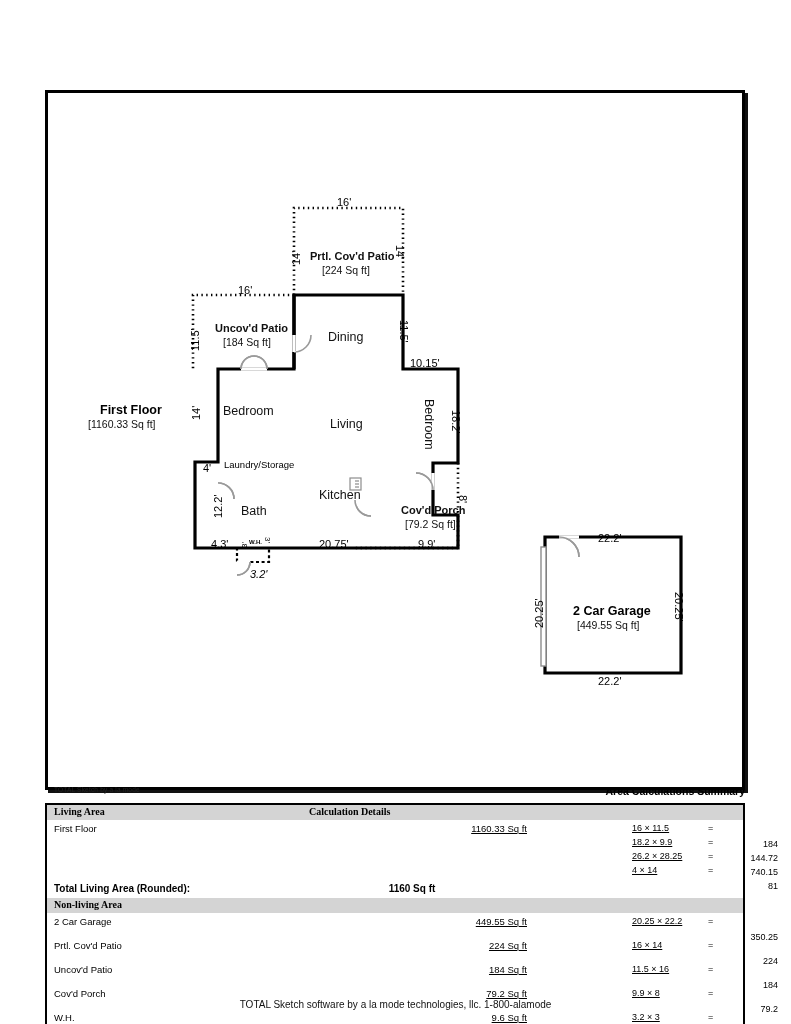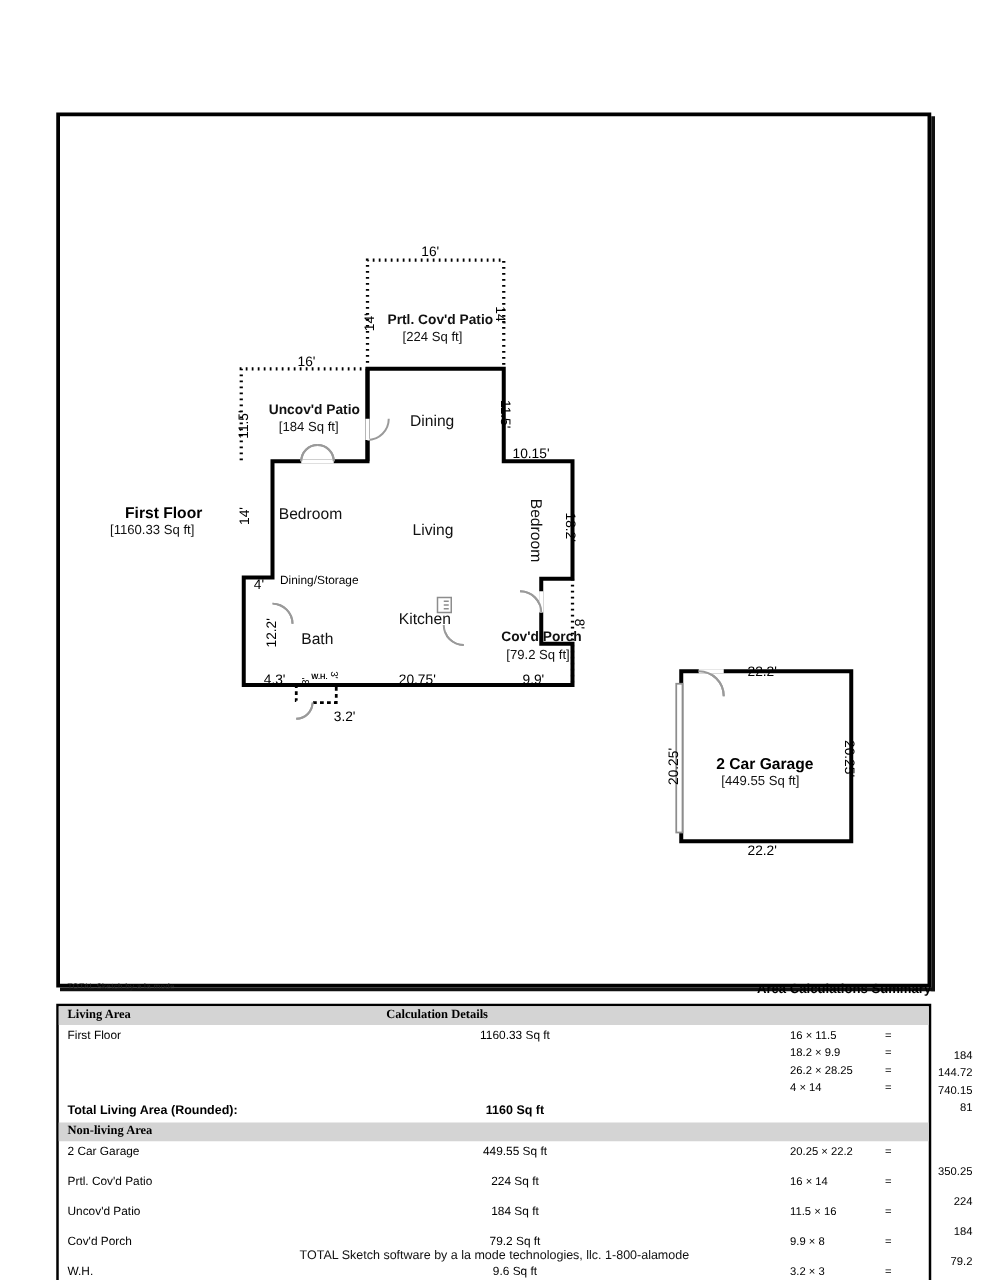--- a/index.html
+++ b/index.html
@@ -29,24 +29,24 @@
   .tbl-wrap{position:absolute;left:45px;top:783px;width:700px;}
   .tbl-topline{position:relative;height:20px;}
   .brand{position:absolute;left:9px;top:3px;font-size:6.5px;color:#222;letter-spacing:.2px;}
   .acs{position:absolute;left:0;right:0;top:2px;text-align:right;font-size:10.5px;font-weight:bold;}
   .tblbox{border:2.5px solid #000;border-bottom:3px solid #000;}
   .bandrow{background:#d4d4d4;height:15px;position:relative;font-family:Liberation Serif, serif;}
   .bandrow .b1{position:absolute;left:7px;top:1px;font-size:10px;font-weight:bold;}
   .bandrow .b2{position:absolute;left:50%;margin-left:-86px;top:1px;font-size:10px;font-weight:bold;}
   .datarow{position:relative;height:22px;}
   .r-name{position:absolute;left:7px;top:3px;font-size:9.5px;}
-  .r-val{position:absolute;left:250px;width:230px;text-align:center;top:3px;font-size:9.5px;}
+  .r-val{position:absolute;left:250px;width:230px;text-align:right;top:3px;font-size:9.5px;text-decoration:underline;}
   .r-calc{position:absolute;left:585px;top:3px;width:150px;font-size:9px;}
   .calc-line{position:relative;height:14px;}
-  .c-expr{position:absolute;left:0;top:0;}
+  .c-expr{position:absolute;left:0;top:0;text-decoration:underline;}
   .c-eq{position:absolute;left:76px;top:0;}
   .c-res{position:absolute;left:88px;width:58px;text-align:right;top:16px;}
   .totalrow{position:relative;height:16px;}
   .t-name{position:absolute;left:7px;top:1px;font-size:10px;font-weight:bold;}
   .t-val{position:absolute;left:250px;width:230px;text-align:center;top:1px;font-size:10px;font-weight:bold;}
   .footer{position:absolute;left:0;right:0;top:999px;text-align:center;font-size:10px;color:#111;}
 </style>
 </head>
 <body>
 
@@ -134,21 +134,21 @@
   <div class="lbl area-sm" style="left:223px;top:336px;">[184 Sq ft]</div>
 
   <div class="lbl room" style="left:328px;top:330px;">Dining</div>
 
   <div class="lbl room" style="left:223px;top:404px;">Bedroom</div>
 
   <div class="lbl room" style="left:330px;top:417px;">Living</div>
 
   <div class="lbl room vert2" style="left:436px;top:399px;">Bedroom</div>
 
-  <div class="lbl" style="left:224px;top:459px;font-size:9.5px;">Dining/Storage</div>
+  <div class="lbl" style="left:224px;top:459px;font-size:9.5px;">Laundry/Storage</div>
 
   <div class="lbl room" style="left:319px;top:488px;">Kitchen</div>
 
   <div class="lbl room" style="left:241px;top:504px;">Bath</div>
 
   <div class="lbl room-b" style="left:401px;top:504px;">Cov'd Porch</div>
   <div class="lbl area-sm" style="left:405px;top:518px;">[79.2 Sq ft]</div>
 
   <div class="lbl" style="left:249px;top:539px;font-size:6px;font-weight:bold;">W.H.</div>
 
@@ -170,21 +170,21 @@
 
   <div class="lbl dim" style="left:203px;top:462px;">4'</div>
   <div class="lbl dim vert" style="left:212px;top:518px;">12.2'</div>
   <div class="lbl dim vert2" style="left:469px;top:495px;">8'</div>
 
   <div class="lbl dim" style="left:211px;top:538px;">4.3'</div>
   <div class="lbl dim-sm vert" style="left:240px;top:548px;">3'</div>
   <div class="lbl dim-sm vert2" style="left:272px;top:537px;">3'</div>
   <div class="lbl dim" style="left:319px;top:538px;">20.75'</div>
   <div class="lbl dim" style="left:418px;top:538px;">9.9'</div>
-  <div class="lbl dim" style="left:267px;top:568px;">3.2'</div>
+  <div class="lbl dim" style="left:250px;top:568px;font-style:italic;">3.2'</div>
 
   <div class="lbl dim" style="left:598px;top:532px;">22.2'</div>
   <div class="lbl dim" style="left:598px;top:675px;">22.2'</div>
   <div class="lbl dim vert" style="left:533px;top:628px;">20.25'</div>
   <div class="lbl dim vert2" style="left:685px;top:592px;">20.25'</div>
 
   <div class="tbl-wrap">
     <div class="tbl-topline">
       <div class="brand">TOTAL Sketch by a la mode</div>
       <div class="acs">Area Calculations Summary</div>

